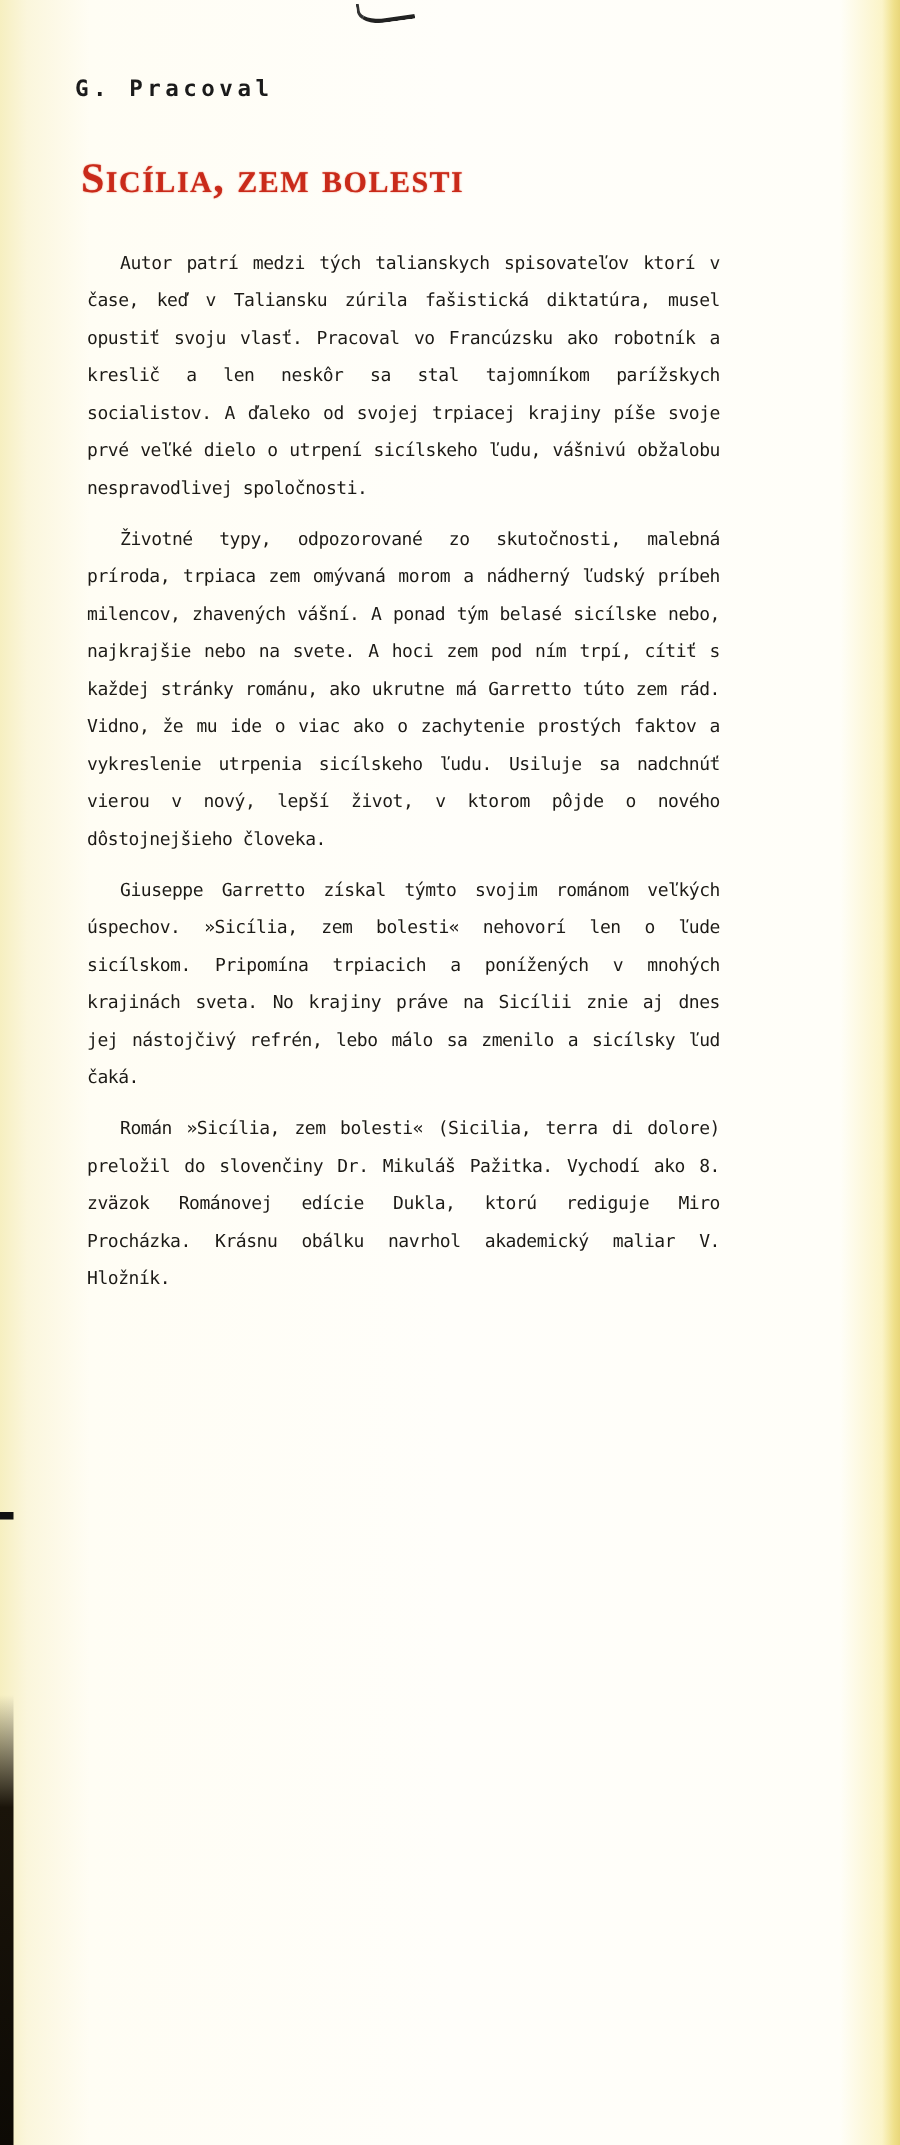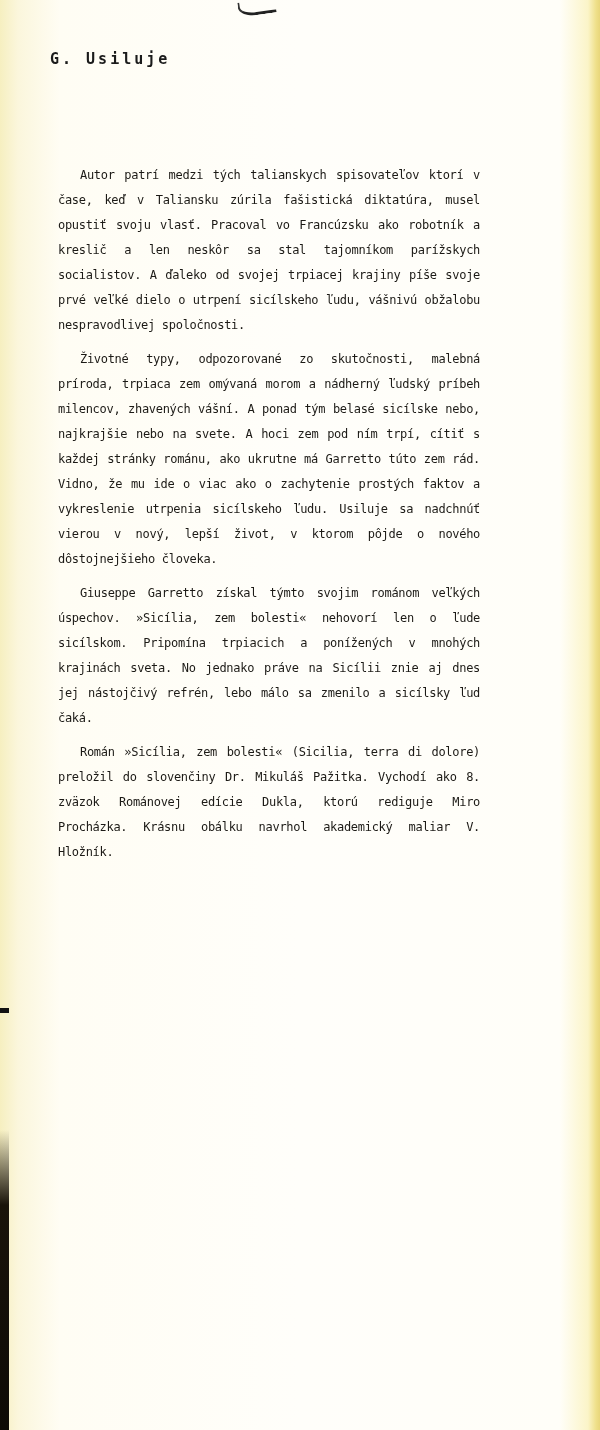--- a/index.html
+++ b/index.html
@@ -83,21 +83,22 @@
     .para.last { margin-bottom: 0; }
   </style>
 </head>
 <body>
 
 <div class="page">
   <div class="top-mark"></div>
   <div class="left-mark"></div>
   <div class="left-shadow"></div>
 
-  <div class="author">G. Usiluje</div>
+  <div class="author">G. Pracoval</div>
+  <div class="title">Sicília, zem bolesti</div>
 
   <div class="body-text">
     <p class="para">Autor patrí medzi tých talianskych spisovateľov ktorí v čase, keď v Taliansku zúrila fašistická diktatúra, musel opustiť svoju vlasť. Pracoval vo Francúzsku ako robotník a kreslič a len neskôr sa stal tajomníkom parížskych socialistov. A ďaleko od svojej trpiacej krajiny píše svoje prvé veľké dielo o utrpení sicílskeho ľudu, vášnivú obžalobu nespravodlivej spoločnosti.</p>
     <p class="para">Životné typy, odpozorované zo skutočnosti, malebná príroda, trpiaca zem omývaná morom a nádherný ľudský príbeh milencov, zhavených vášní. A ponad tým belasé sicílske nebo, najkrajšie nebo na svete. A hoci zem pod ním trpí, cítiť s každej stránky románu, ako ukrutne má Garretto túto zem rád. Vidno, že mu ide o viac ako o zachytenie prostých faktov a vykreslenie utrpenia sicílskeho ľudu. Usiluje sa nadchnúť vierou v nový, lepší život, v ktorom pôjde o nového dôstojnejšieho človeka.</p>
-    <p class="para">Giuseppe Garretto získal týmto svojim románom veľkých úspechov. »Sicília, zem bolesti« nehovorí len o ľude sicílskom. Pripomína trpiacich a ponížených v mnohých krajinách sveta. No jednako práve na Sicílii znie aj dnes jej nástojčivý refrén, lebo málo sa zmenilo a sicílsky ľud čaká.</p>
+    <p class="para">Giuseppe Garretto získal týmto svojim románom veľkých úspechov. »Sicília, zem bolesti« nehovorí len o ľude sicílskom. Pripomína trpiacich a ponížených v mnohých krajinách sveta. No krajiny práve na Sicílii znie aj dnes jej nástojčivý refrén, lebo málo sa zmenilo a sicílsky ľud čaká.</p>
     <p class="para last">Román »Sicília, zem bolesti« (Sicilia, terra di dolore) preložil do slovenčiny Dr. Mikuláš Pažitka. Vychodí ako 8. zväzok Románovej edície Dukla, ktorú rediguje Miro Procházka. Krásnu obálku navrhol akademický maliar V. Hložník.</p>
   </div>
 </div>
 
 </body></html>

